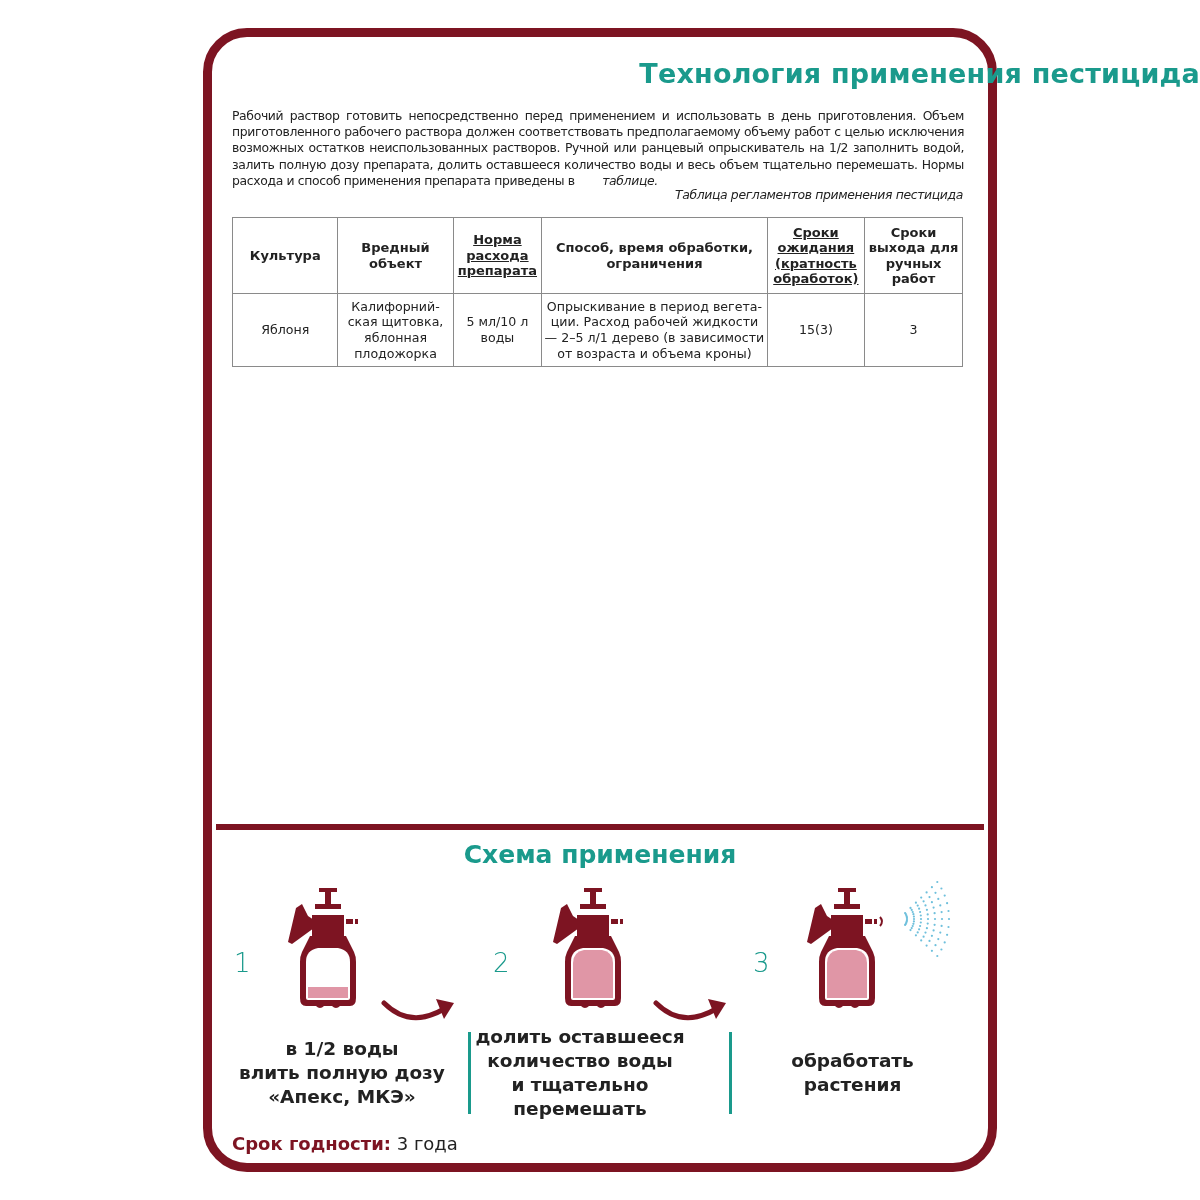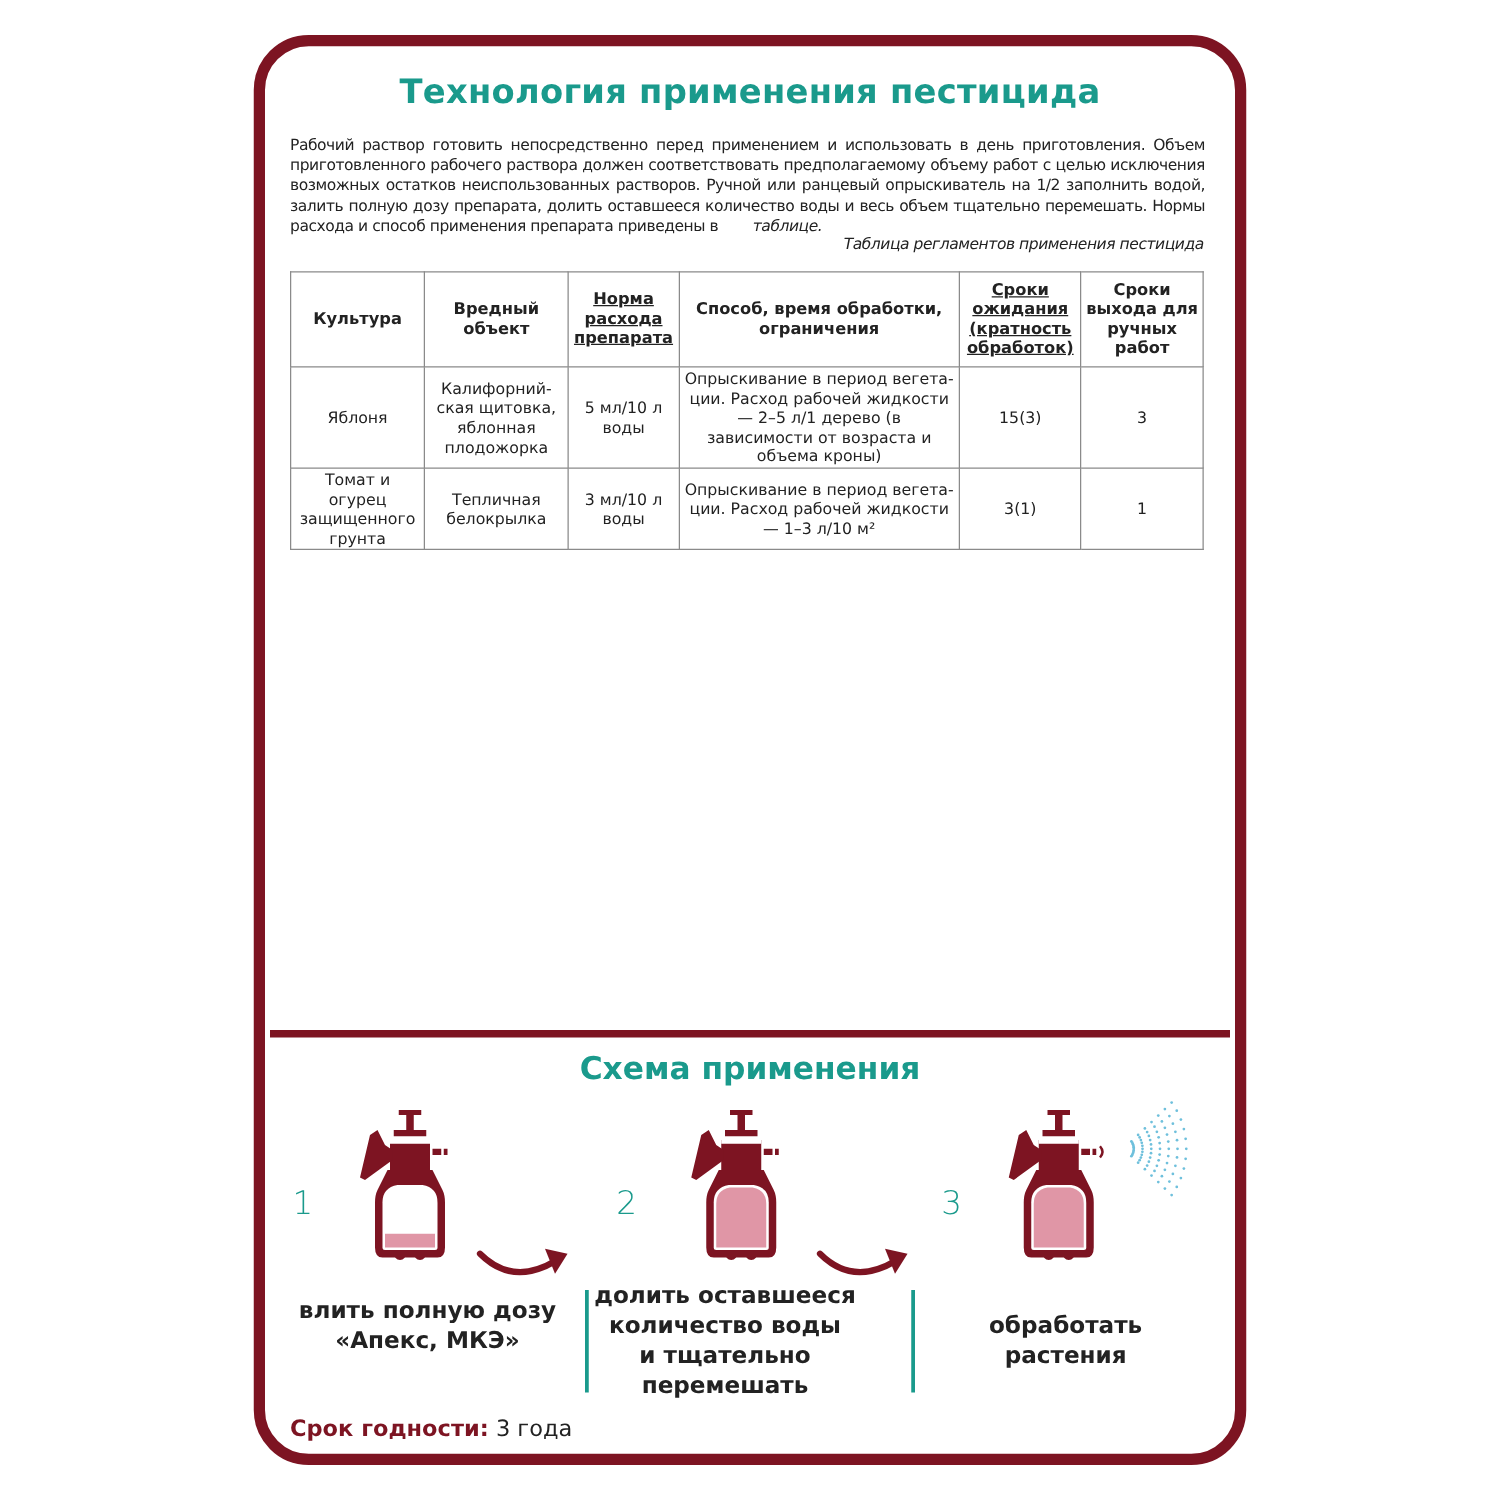--- a/index.html
+++ b/index.html
@@ -2,21 +2,21 @@
 <html><head>
 <meta charset="utf-8">
 <style>
   html, body { margin: 0; padding: 0; background: #ffffff; }
   body { width: 1200px; height: 1200px; position: relative; overflow: hidden; font-family: "DejaVu Sans", sans-serif; }
   .frame {
     position: absolute; left: 203px; top: 28px; width: 794px; height: 1144px;
     box-sizing: border-box; border: 9px solid #7d1422; border-radius: 44px; background: #fff;
   }
   .title {
-    position: absolute; left: 0; width: 1200px; top: 58px; text-align: center;
+    position: absolute; left: 0; width: 1200px; top: 58px; text-align: right;
     font-family: "DejaVu Sans", sans-serif; font-weight: bold; font-size: 27px;
     color: #1a9a8c; letter-spacing: 0.2px;
   }
   .intro {
     position: absolute; left: 232px; top: 108px; width: 732px;
     font-family: "DejaVu Sans", sans-serif; font-size: 12.4px; line-height: 16.2px;
     color: #222; text-align: justify; letter-spacing: -0.35px;
   }
   .intro em { font-style: italic; margin-left: 24px; }
   .table-caption {
@@ -76,28 +76,20 @@
     </tr>
   </thead>
   <tbody>
     <tr class="row1">
       <td class="l">Яблоня</td>
       <td class="c">Калифорний­ская щитов­ка, яблонная плодожорка</td>
       <td class="c">5 мл/10 л воды</td>
       <td class="l">Опрыскивание в период вегета­ции. Расход рабочей жидкости — 2–5 л/1 дерево (в зависимости от возраста и объема кроны)</td>
       <td class="c">15(3)</td>
       <td class="c">3</td>
-    </tr>
-    <tr class="row2">
-      <td class="l">Томат и огурец защищенного грунта</td>
-      <td class="c">Тепличная белокрылка</td>
-      <td class="c">3 мл/10 л воды</td>
-      <td class="l">Опрыскивание в период вегета­ции. Расход рабочей жидкости — 1–3 л/10 м²</td>
-      <td class="c">3(1)</td>
-      <td class="c">1</td>
     </tr>
   </tbody>
 </table>
 
 <div class="divider"></div>
 <div class="scheme-title">Схема применения</div>
 
 <div class="step-num" style="left:234px; top:948px;">1</div>
 <div class="step-num" style="left:493px; top:948px;">2</div>
 <div class="step-num" style="left:753px; top:948px;">3</div>
@@ -226,20 +218,21 @@
 <svg class="arrow" style="left:380px; top:995px;" width="80" height="40" viewBox="0 0 80 40">
   <path d="M4 8 Q30 34 64 14" fill="none" stroke="#7d1422" stroke-width="5" stroke-linecap="round"></path>
   <path d="M56 4 L74 8 L64 24 Z" fill="#7d1422"></path>
 </svg>
 <svg class="arrow" style="left:652px; top:995px;" width="80" height="40" viewBox="0 0 80 40">
   <path d="M4 8 Q30 34 64 14" fill="none" stroke="#7d1422" stroke-width="5" stroke-linecap="round"></path>
   <path d="M56 4 L74 8 L64 24 Z" fill="#7d1422"></path>
 </svg>
 
 <div class="step-text" style="left:222px; top:1037px; width:240px;">
+    <div>в 1/2 воды</div>
     <div>влить полную дозу</div>
     <div>«Апекс, МКЭ»</div>
   </div>
 <div class="step-text" style="left:460px; top:1025px; width:240px;">
     <div>долить оставшееся</div>
     <div>количество воды</div>
     <div>и тщательно</div>
     <div>перемешать</div>
   </div>
 <div class="step-text" style="left:735px; top:1049px; width:235px;">

